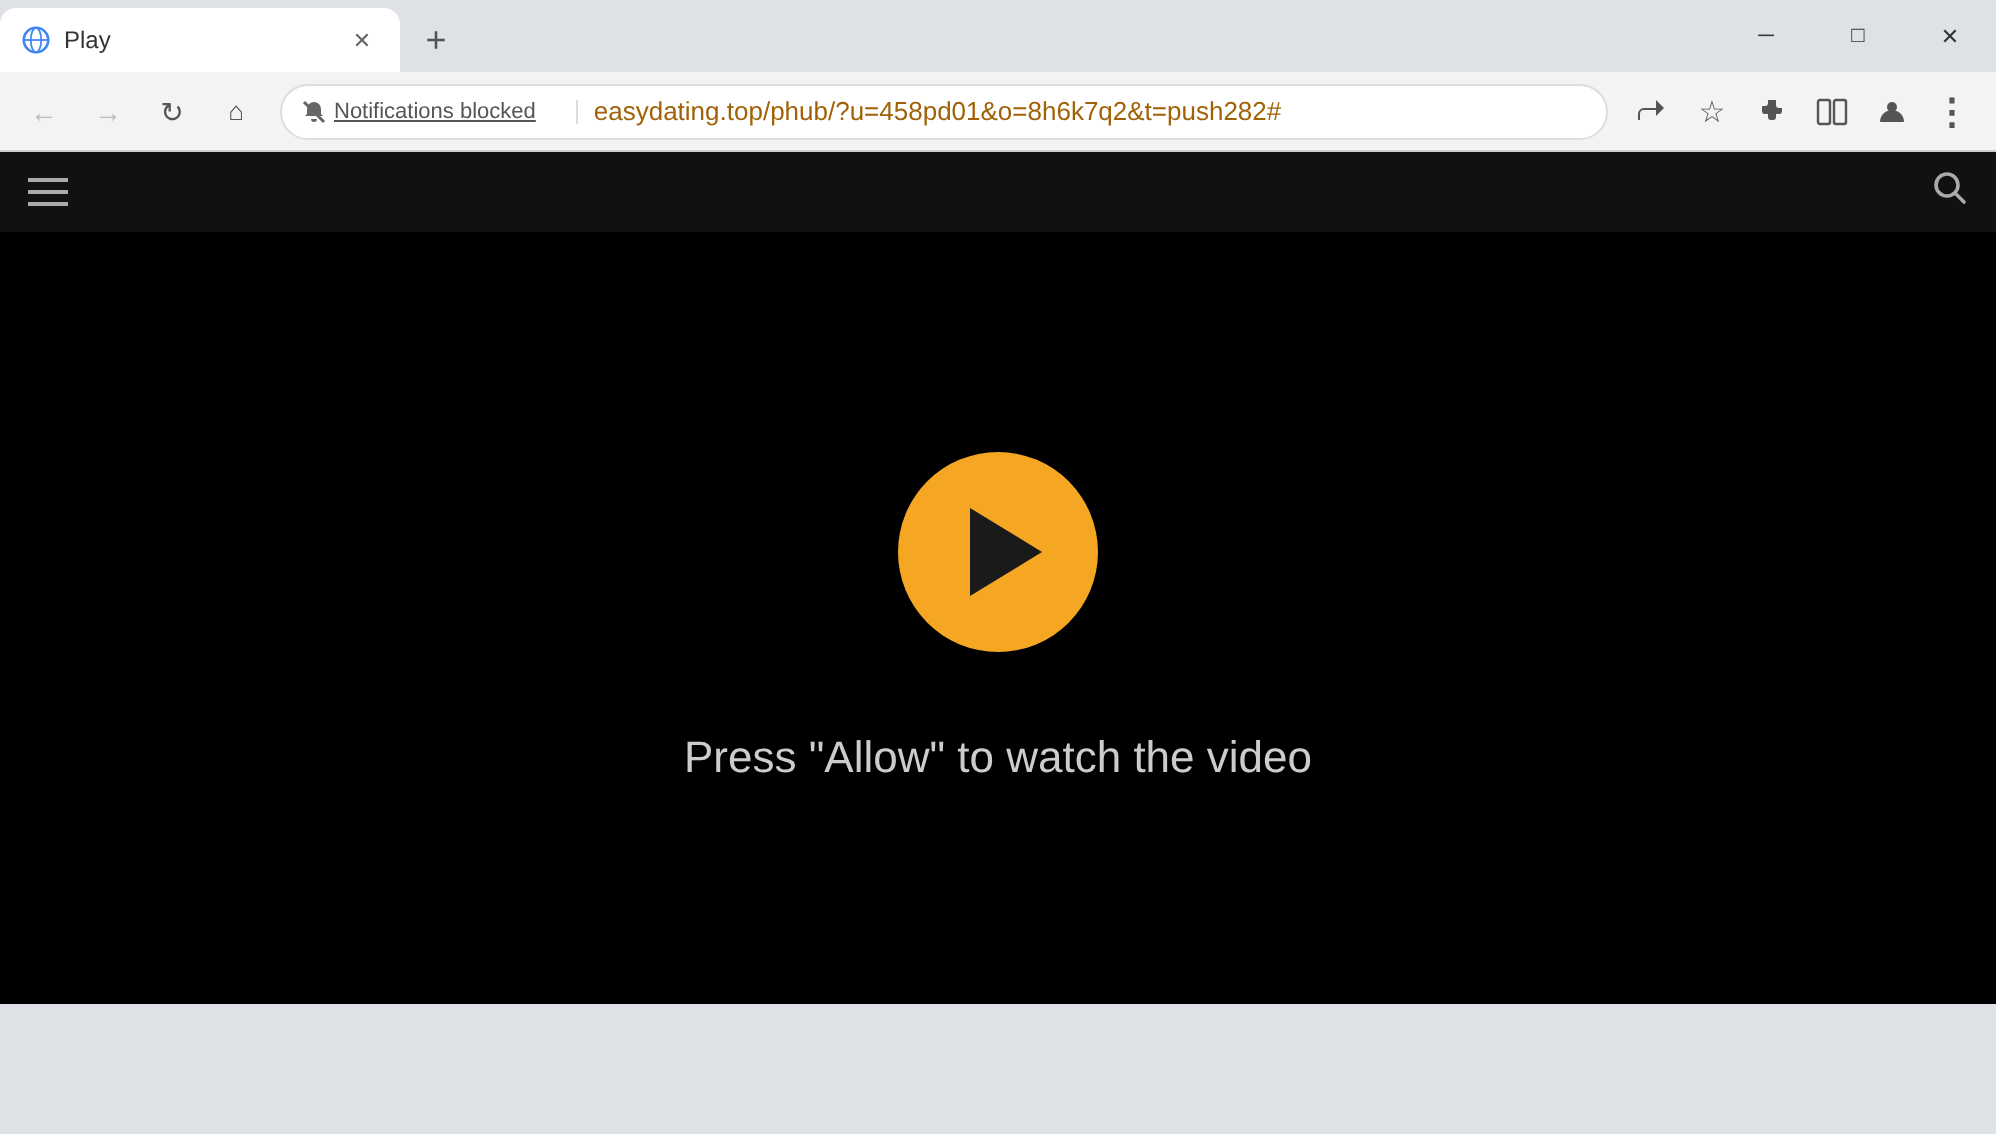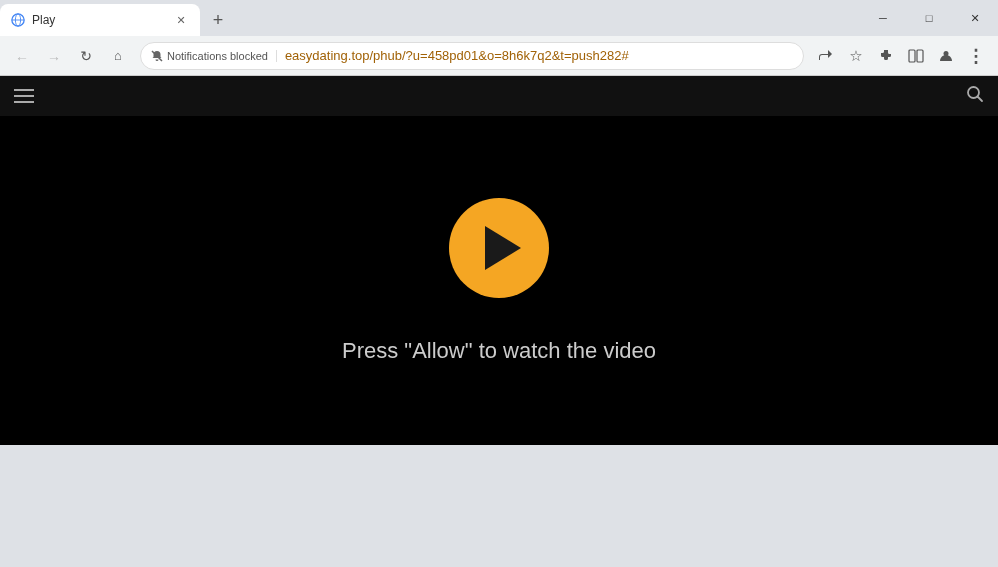--- a/index.html
+++ b/index.html
@@ -12,21 +12,21 @@
       width: 998px;
       height: 567px;
       overflow: hidden;
       font-family: 'Segoe UI', Arial, sans-serif;
       background: #dee1e6;
     }
 
     
     .chrome-window {
       width: 998px;
-      height: 445px;
+      height: 502px;
       display: flex;
       flex-direction: column;
       background: #dee1e6;
     }
 
     
     .tab-bar {
       height: 36px;
       background: #dee1e6;
       display: flex;
@@ -168,23 +168,24 @@
       margin: 0 4px;
     }
 
     .notifications-blocked {
       display: flex;
       align-items: center;
       gap: 4px;
       font-size: 11px;
       color: #555;
       flex-shrink: 0;
-      padding-right: 8px;
+      padding-right: 20px;
       border-right: 1px solid #ddd;
       margin-right: 2px;
+      text-decoration: underline;
     }
 
     .address-url {
       flex: 1;
       font-size: 13px;
       color: #a16207;
       overflow: hidden;
       text-overflow: ellipsis;
       white-space: nowrap;
     }

